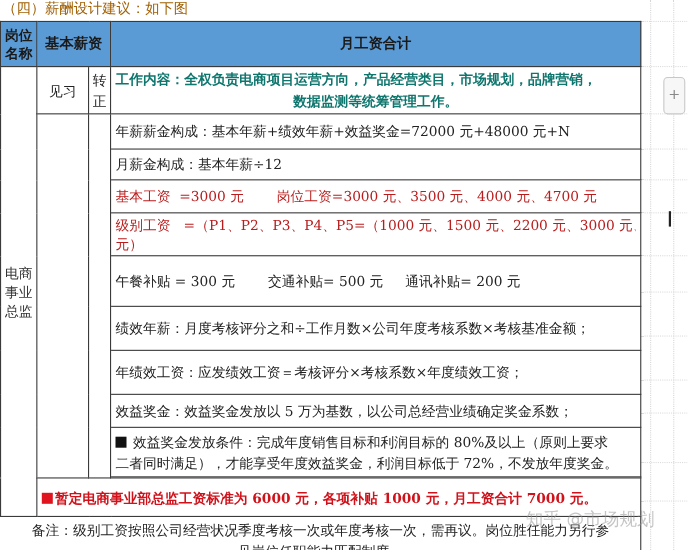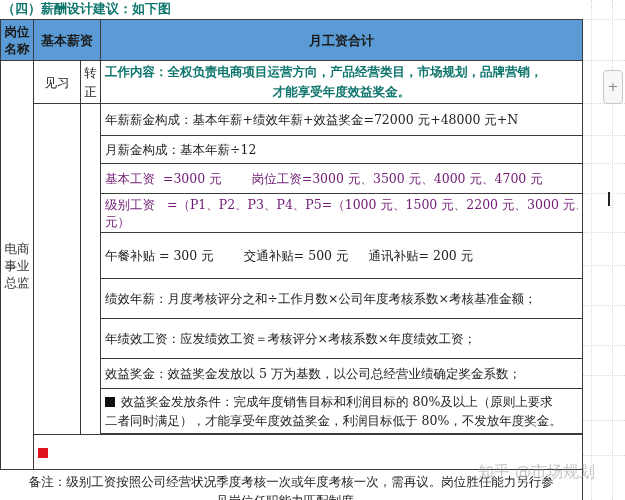--- a/index.html
+++ b/index.html
@@ -1,30 +1,30 @@
 <!DOCTYPE html>
 <html><head>
 <meta charset="utf-8">
 <style>
   html, body { margin:0; padding:0; }
   body { width:625px; height:500px; overflow:hidden; background:#ffffff; position:relative;
          font-family:"DejaVu Serif","Liberation Serif",serif; color:#222; }
   .sheet-grid { position:absolute; left:0; top:0; width:625px; height:500px; pointer-events:none; }
   .vline { position:absolute; top:0; bottom:0; width:0; border-left:1px dotted #d6d6d6; }
   .hline { position:absolute; left:583px; right:0; height:0; border-top:1px dotted #dcdcdc; }
-  .title { position:absolute; left:2px; top:0; height:18px; line-height:18px; font-size:13px; font-weight:bold; color:#0f766e; }
+  .title { position:absolute; left:2px; top:0; height:18px; line-height:18px; font-size:13px; font-weight:normal; color:#a16207; }
   .tbl { position:absolute; left:0; top:19px; width:582px; border-collapse:collapse; table-layout:fixed; }
   .tbl td { border:1px solid #3a3a3a; padding:0; vertical-align:middle; font-size:12.5px; line-height:17px; }
   .hdr td { background:#5b9bd5; color:#1a1a1a; font-weight:bold; height:40px; text-align:center; font-size:13px; }
   .hdr td.h1 { font-size:12.5px; line-height:17px; }
   .c-left { text-align:center; }
   .pos { font-size:12.5px; line-height:20px; color:#333; }
   .content { padding:0 4px !important; text-align:left; }
   .bold { font-weight:bold; color:#0f766e; }
-  .red { color:#701a75; }
+  .red { color:#b91c1c; }
   .strong-red { color:#d0121b; font-weight:bold; }
   .center-txt { text-align:center; }
   .sq { display:inline-block; width:10px; height:10px; background:#111; margin-right:6px; vertical-align:-1px; }
   .sq-red { display:inline-block; width:10px; height:10px; background:#e0141e; margin-right:2px; vertical-align:-1px; }
   .note td { border-left:none; border-right:1px solid #3a3a3a; border-bottom:2px solid #333; text-align:center; padding:0 2px; }
   .plus-btn { position:absolute; left:603px; top:70px; width:18px; height:32px; border:1px solid #c8c8c8; border-radius:4px;
               background:#f7f7f7; color:#888; font-family:"DejaVu Sans",sans-serif; font-size:13px; text-align:center; line-height:32px; }
   .cursor { position:absolute; left:608px; top:192px; width:2px; height:14px; background:#222; }
   .watermark { position:absolute; left:478px; top:462px; font-family:"DejaVu Sans",sans-serif; font-size:16px; color:rgba(150,150,150,0.55); white-space:nowrap; }
 </style>
@@ -74,21 +74,21 @@
       <div>事业</div>
       <div>总监</div>
     </td>
     <td class="c-left">见习</td>
     <td class="c-left" style="line-height:19px">
       <div>转</div>
       <div>正</div>
     </td>
     <td class="content bold" style="line-height:20px">
       <div>工作内容：全权负责电商项目运营方向，产品经营类目，市场规划，品牌营销，</div>
-      <div class="center-txt">才能享受年度效益奖金。</div>
+      <div class="center-txt">数据监测等统筹管理工作。</div>
     </td>
   </tr>
 
   <tr style="height:32px">
     <td rowspan="10"></td>
     <td rowspan="10"></td>
     <td class="content">年薪薪金构成：基本年薪+绩效年薪+效益奖金=72000 元+48000 元+N</td>
   </tr>
   <tr style="height:28px">
     <td class="content">月薪金构成：基本年薪÷12</td>
@@ -120,30 +120,30 @@
   </tr>
   <tr style="height:40px">
     <td class="content">年绩效工资：应发绩效工资＝考核评分×考核系数×年度绩效工资；</td>
   </tr>
   <tr style="height:30px">
     <td class="content">效益奖金：效益奖金发放以 5 万为基数，以公司总经营业绩确定奖金系数；</td>
   </tr>
   <tr style="height:45px">
     <td class="content" style="line-height:19px">
       <div><span class="sq"></span><span>效益奖金发放条件：完成年度销售目标和利润目标的 80%及以上（原则上要求</span></div>
-      <div>二者同时满足），才能享受年度效益奖金，利润目标低于 80%，不发放年度奖金。</div>
+      <div>二者同时满足），才能享受年度效益奖金，利润目标低于 72%，不发放年度奖金。</div>
     </td>
   </tr>
   <tr style="height:0">
         <td style="border:none;height:0"></td>
       </tr>
 
   <tr style="height:35px">
     <td colspan="3" class="strong-red" style="padding-left:4px;font-size:12.5px;white-space:nowrap">
-      <span class="sq-red"></span>
+      <span class="sq-red"></span><span>暂定电商事业部总监工资标准为 6000 元，各项补贴 1000 元，月工资合计 7000 元。</span>
     </td>
   </tr>
 
   <tr class="note" style="height:44px">
     <td colspan="4" style="line-height:19px">
       <div style="white-space:nowrap;overflow:hidden">备注：级别工资按照公司经营状况季度考核一次或年度考核一次，需再议。岗位胜任能力另行参</div>
       <div>见岗位任职能力匹配制度。</div>
     </td>
   </tr>
 </tbody>

